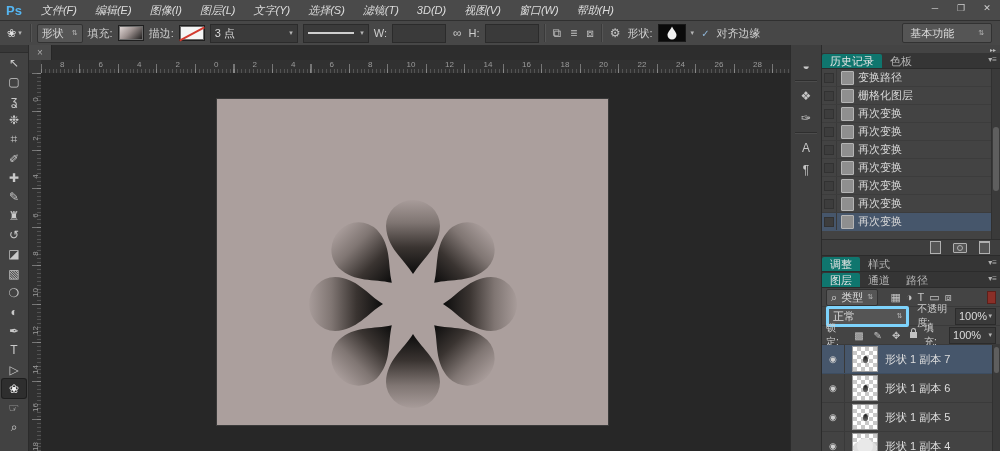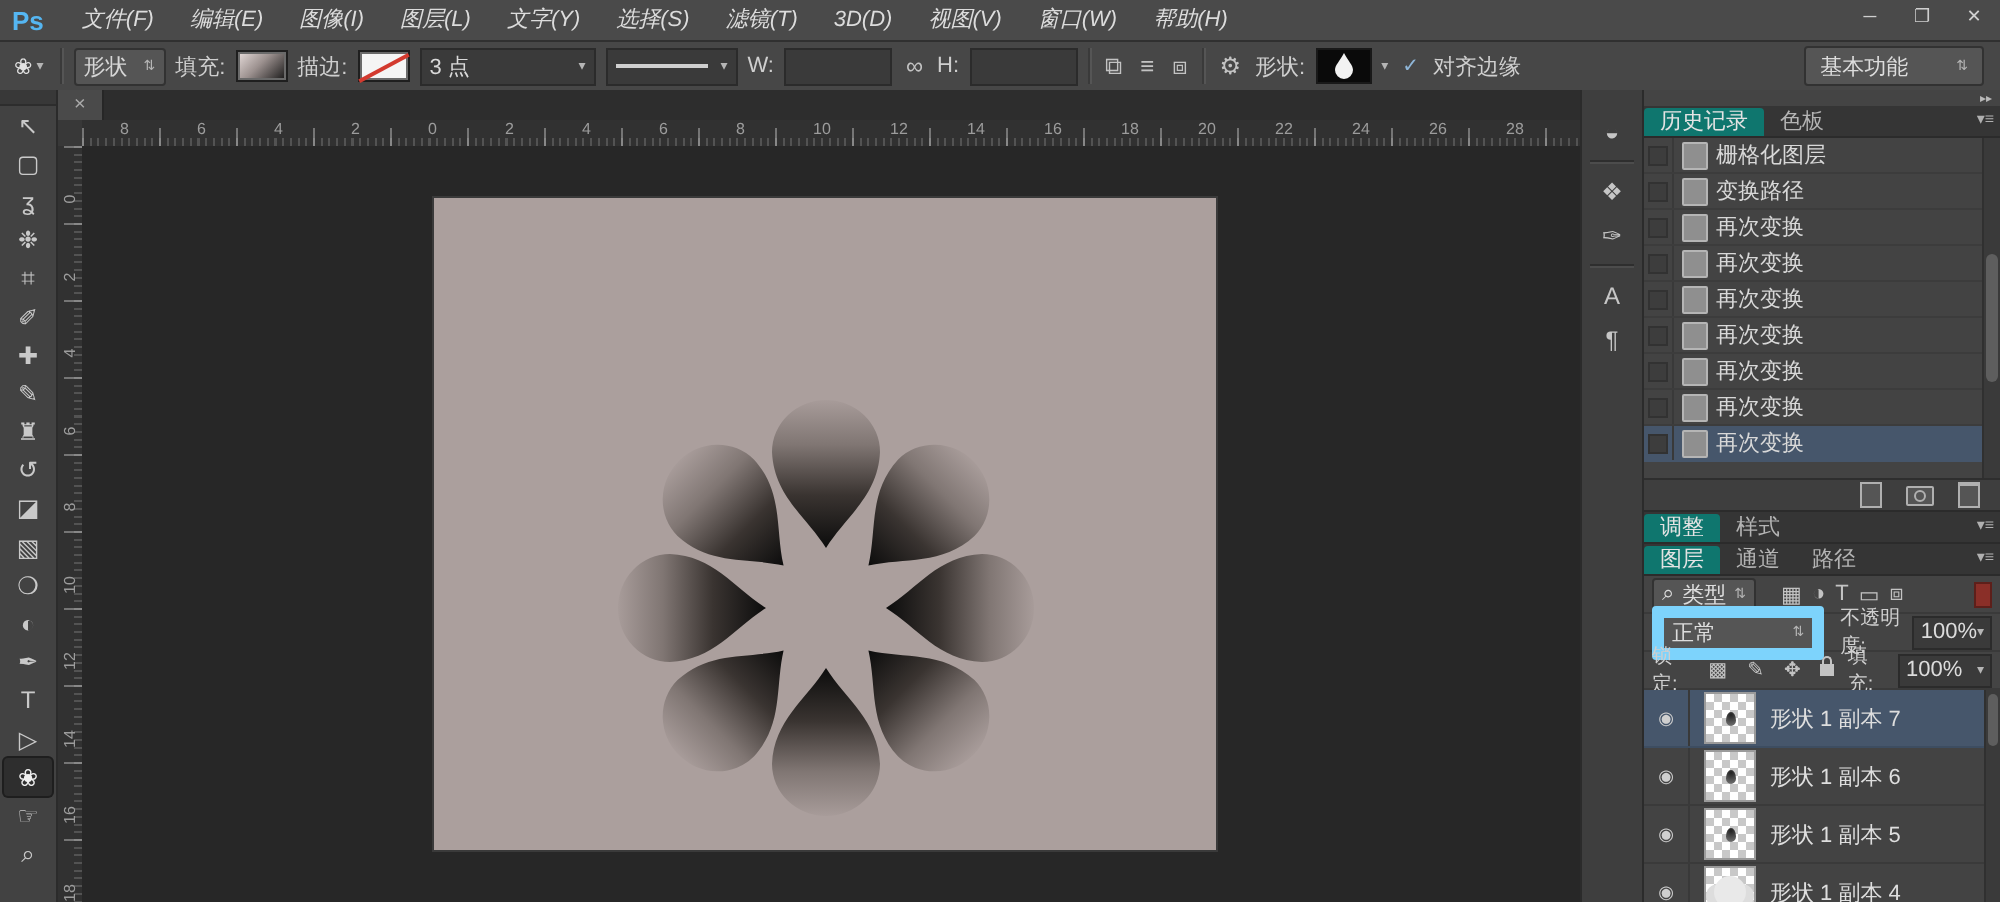--- a/index.html
+++ b/index.html
@@ -89,21 +89,21 @@
   .mini{display:inline-block;position:relative;}
   .icon-newdoc{width:9px;height:11px;border:1px solid #b0b0b0;background:#555;}
   .icon-cam{width:12px;height:8px;border:1px solid #b0b0b0;border-radius:1px;background:#555;}
   .icon-cam::after{content:"";position:absolute;left:3px;top:1px;width:4px;height:4px;border:1px solid #b0b0b0;border-radius:50%;}
   .icon-trash{width:9px;height:10px;border:1px solid #b0b0b0;border-top-width:2px;background:#555;}
   
   .lrow-controls{height:18px;display:flex;align-items:center;gap:4px;padding:0 4px;border-bottom:1px solid #3a3a3a;}
   .kind-box{display:flex;align-items:center;gap:4px;background:#555;border:1px solid #323232;border-radius:2px;height:15px;padding:0 4px;color:#dcdcdc;}
   .ficon{color:#c3c3c3;font-size:11px;padding:0 2.5px;}
   .ftoggle{width:7px;height:11px;background:#8a2f28;border:1px solid #5d1f1a;margin-left:2px;}
-  .blend-select{display:flex;align-items:center;justify-content:space-between;background:#555;border:6px solid #7dd3fc;
+  .blend-select{display:flex;align-items:center;justify-content:space-between;background:#555;border:3px solid #7dd3fc;
     border-radius:2px;height:15px;width:88px;padding:0 4px;color:#dcdcdc;}
   .val-box{display:flex;align-items:center;justify-content:space-between;background:#3a3a3a;border:1px solid #2b2b2b;
     height:15px;width:42px;padding:0 3px;color:#dcdcdc;}
   .lock-icon{color:#c3c3c3;font-size:10px;padding:0 3px;}
   .padlock{width:7px;height:6px;background:#c3c3c3;position:relative;margin:0 3px;display:inline-block;}
   .padlock::before{content:"";position:absolute;left:1px;top:-4px;width:3px;height:3px;border:1px solid #c3c3c3;border-bottom:none;border-radius:3px 3px 0 0;}
   .layer-list{flex:1;position:relative;overflow:hidden;background:#434343;}
   .lrow{height:28px;display:flex;align-items:center;border-bottom:1px solid #3a3a3a;}
   .lrow.selected{background:#46566b;border-bottom-color:#3d4d61;}
   .eyecell{width:22px;align-self:stretch;border-right:1px solid #393939;display:flex;align-items:center;justify-content:center;color:#cfcfcf;font-size:9px;}
@@ -311,28 +311,28 @@
           <span class="ptab active">历史记录</span>
           <span class="ptab">色板</span>
           <span class="pmenu">▾≡</span>
         </div>
       <div class="hist-list" id="history-list">
           <div class="hrow">
             <span class="hcheck">
               <i></i>
             </span>
             <span class="pageicon"></span>
+            <span class="hlabel">变换路径</span>
+          </div>
+          <div class="hrow">
+            <span class="hcheck">
+              <i></i>
+            </span>
+            <span class="pageicon"></span>
             <span class="hlabel">栅格化图层</span>
-          </div>
-          <div class="hrow">
-            <span class="hcheck">
-              <i></i>
-            </span>
-            <span class="pageicon"></span>
-            <span class="hlabel">变换路径</span>
           </div>
           <div class="hrow">
             <span class="hcheck">
               <i></i>
             </span>
             <span class="pageicon"></span>
             <span class="hlabel">再次变换</span>
           </div>
           <div class="hrow">
             <span class="hcheck">

